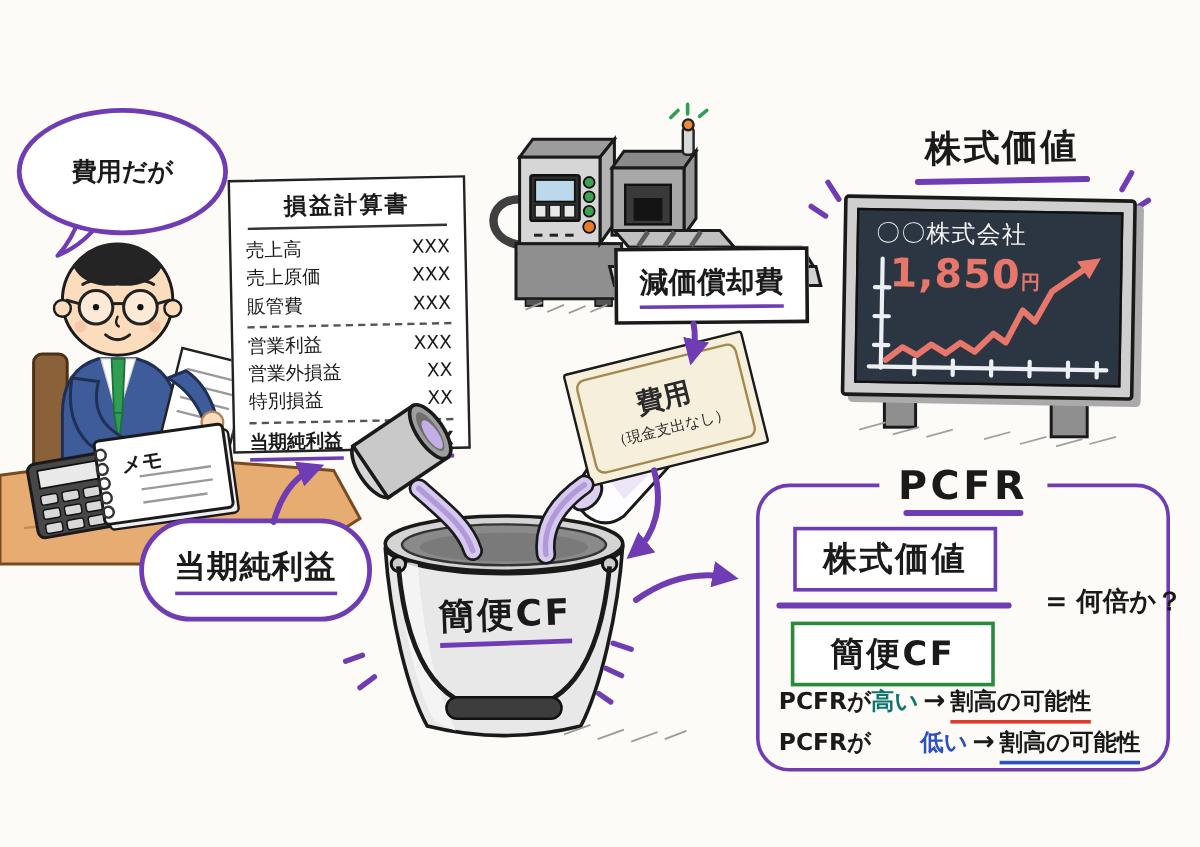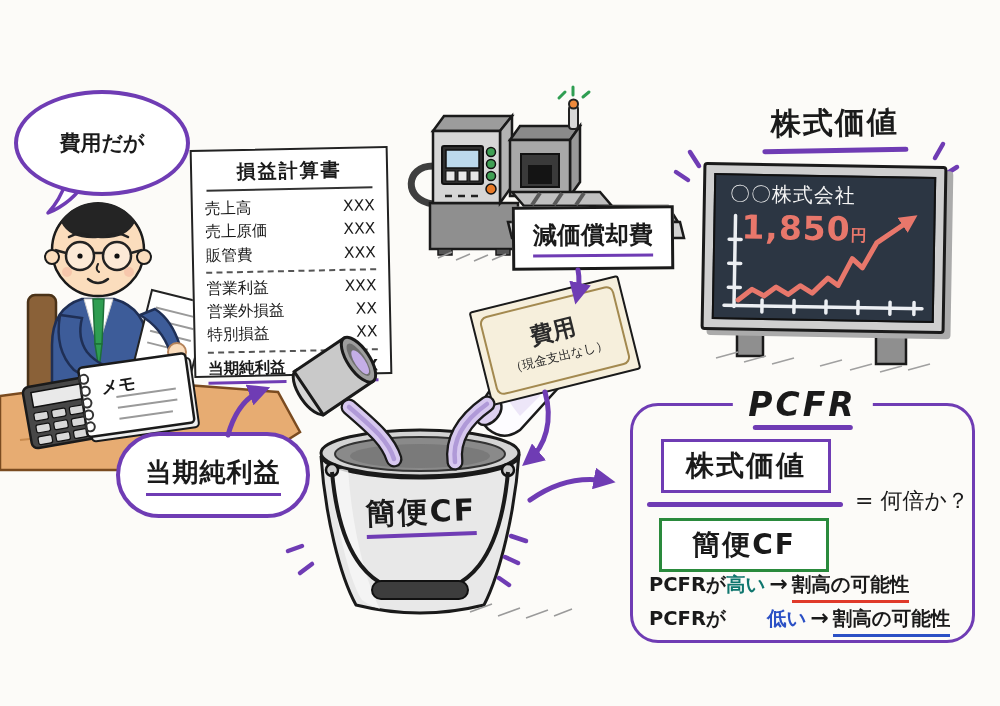--- a/index.html
+++ b/index.html
@@ -60,29 +60,29 @@
           background:#fff;display:flex;align-items:center;justify-content:center;z-index:2;}
   .netinc span{font-size:26px;font-weight:700;letter-spacing:1px;border-bottom:3.5px solid #6f3cb4;padding-bottom:3px;}
 
   
   .memo-lbl{left:101px;top:374px;font-size:17px;font-weight:600;transform:rotate(-9deg);z-index:4;}
 
   
   .pcfr{left:630px;top:403px;width:345px;height:240px;border:3.5px solid #6f3cb4;border-radius:28px;
         z-index:2;box-sizing:border-box;}
   .pcfr-title{position:absolute;left:50%;top:-21px;transform:translateX(-50%);background:#fcfbf8;
-        padding:0 16px;text-align:center;font-style:italic;}
+        padding:0 16px;text-align:center;}
   .pcfr-title .t{font-size:33px;font-weight:700;letter-spacing:3px;}
   .pcfr-title .ul{width:100px;height:4.5px;background:#6f3cb4;border-radius:3px;margin:1px auto 0;}
   .num-box{position:absolute;left:28px;top:33px;width:164px;height:48px;border:3.5px solid #6f3cb4;
         display:flex;align-items:center;justify-content:center;font-size:28px;font-weight:700;letter-spacing:2px;background:#fff;}
   .frac{position:absolute;left:14px;top:96px;width:196px;height:4.5px;background:#6f3cb4;border-radius:3px;}
   .den-box{position:absolute;left:26px;top:112px;width:164px;height:48px;border:3.5px solid #2a8a3c;
         display:flex;align-items:center;justify-content:center;font-size:28px;font-weight:700;letter-spacing:2px;background:#fff;}
-  .eqline{position:absolute;left:222px;top:80px;font-size:22px;font-weight:400;}
+  .eqline{position:absolute;left:238px;top:80px;font-size:22px;font-weight:700;}
   .pcfr-row{position:absolute;left:16px;display:flex;align-items:baseline;gap:0;font-size:19.5px;font-weight:600;}
   .pcfr-row .hot{color:#0f766e;}
   .pcfr-row .cold{color:#2b50c5;margin-left:41px;}
   .pcfr-row .arrow{font-size:22px;margin:0 4px;}
   .res-hot{border-bottom:3px solid #e03a2a;padding-bottom:2px;}
   .res-cold{border-bottom:3px solid #2b50c5;padding-bottom:2px;}
 </style>
 </head>
 <body>
 

